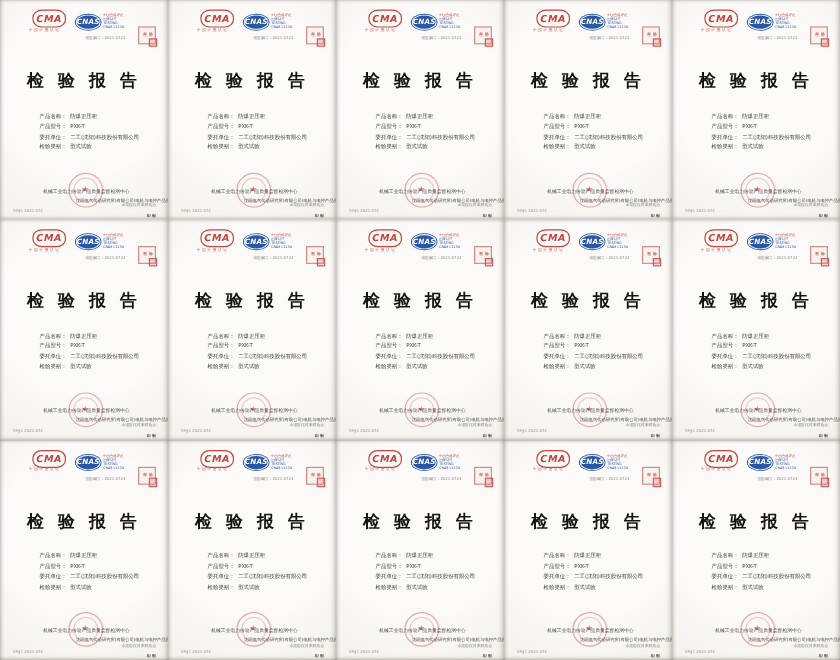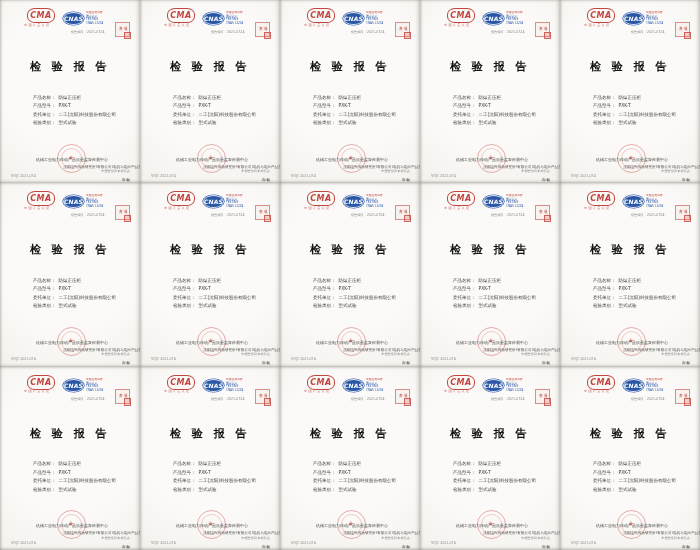--- a/index.html
+++ b/index.html
@@ -48,21 +48,21 @@
   
   .corner-stamp{left:115px;top:22px;width:13px;height:13px;border:1px solid rgba(195,74,66,.6);background:rgba(230,160,150,.08);}
   .corner-stamp .vt{writing-mode:vertical-rl;font-size:8px;transform:scale(.4);transform-origin:0 0;color:#c3655e;letter-spacing:1px;top:1px;}
   .vt1{left:7px;}
   .vt2{left:2px;}
   .corner-seal{left:123.5px;top:31.5px;width:5.5px;height:5.5px;border:1px solid rgba(195,74,66,.8);background:rgba(222,120,112,.3);}
 
   .report-no{left:71px;top:30px;color:#8a8a8a;}
 
   .title{left:0;right:0;top:59px;text-align:center;color:#141414;
-         font-size:11px;font-weight:bold;letter-spacing:3.5px;white-space:nowrap;}
+         font-size:14px;font-weight:bold;letter-spacing:3.5px;white-space:nowrap;}
 
   .field{left:33px;color:#3d3d3d;}
   .field .lab{position:static;}
   .field .val{position:static;margin-left:3px;}
   .f0{top:94.5px;}.f1{top:103px;}.f2{top:111.5px;}.f3{top:120px;}
 
   
   .round-stamp{left:56.5px;top:143.5px;width:27px;height:27px;border:1.3px solid rgba(206,94,88,.5);
                border-radius:50%;display:flex;align-items:center;justify-content:center;}
   .round-stamp::before{content:"";position:absolute;inset:3px;border:.8px solid rgba(206,94,88,.3);border-radius:50%;}

